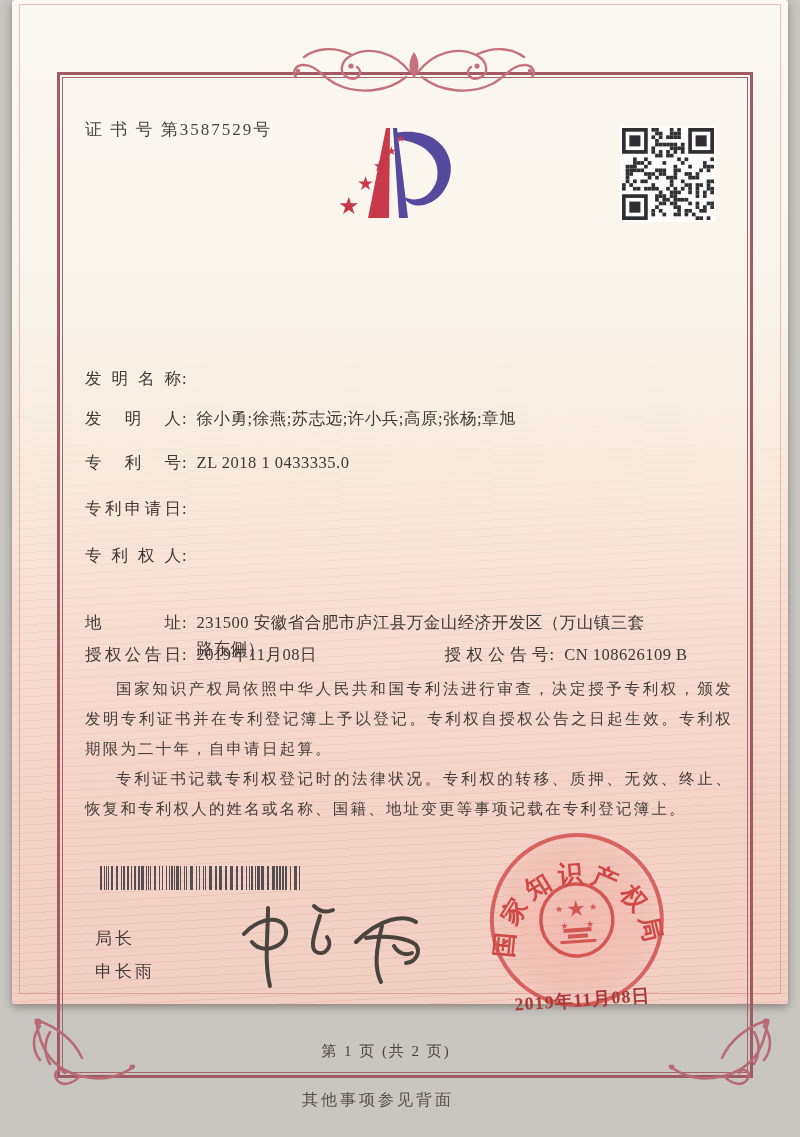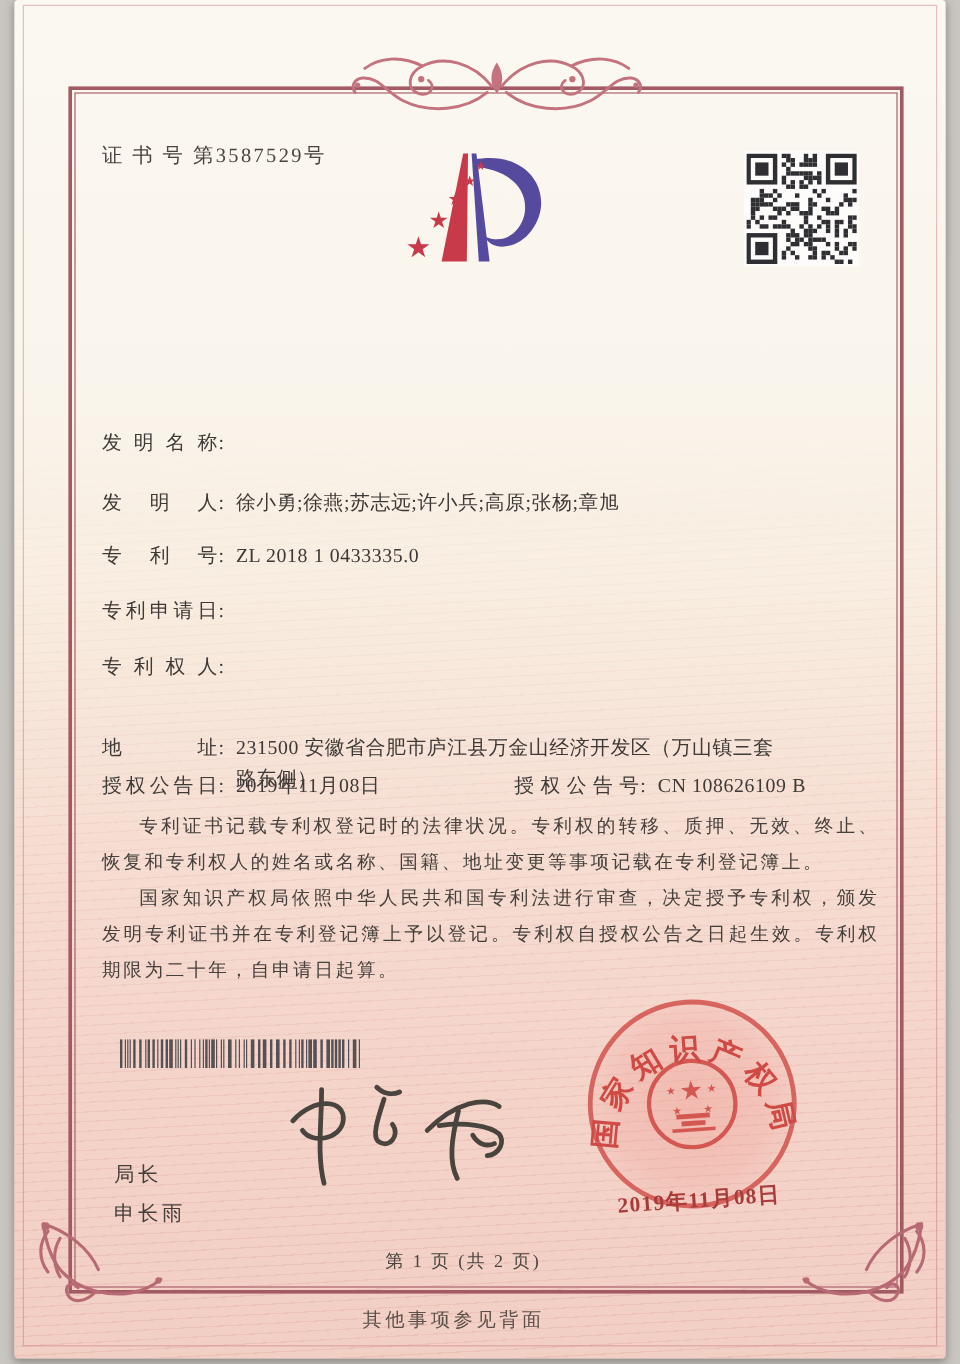--- a/index.html
+++ b/index.html
@@ -1,18 +1,18 @@
 <!DOCTYPE html>
 <html><head>
 <meta charset="utf-8">
 <style>
   html,body{margin:0;padding:0;}
   body{background:#c9c6c2;font-family:"Liberation Serif","DejaVu Serif",serif;}
   .screen{position:relative;width:800px;height:1137px;background:#c9c6c2;overflow:hidden;}
-  .sheet{position:absolute;left:12px;top:0;width:776px;height:1132px;border-radius:3px;
+  .sheet{position:absolute;left:12px;top:0;width:776px;height:1004px;border-radius:3px;
     background:linear-gradient(180deg,#fbf8f2 0%,#faf5ec 28%,#f8ecdf 45%,#f6ddd2 62%,#f4d3c9 80%,#f2cfc5 100%);
     box-shadow:0 3px 8px rgba(60,50,45,.45);}
   .edge-trim{position:absolute;inset:4px 7px 10px 7px;border:1.5px solid rgba(195,95,100,.38);pointer-events:none;}
   .waves{position:absolute;inset:0;pointer-events:none;
     background:repeating-linear-gradient(177deg,rgba(205,125,115,.16) 0 1px,rgba(0,0,0,0) 1px 8px);
     -webkit-mask-image:linear-gradient(180deg,rgba(0,0,0,0) 0 30%,rgba(0,0,0,.55) 60%,#000 100%);
     mask-image:linear-gradient(180deg,rgba(0,0,0,0) 0 30%,rgba(0,0,0,.55) 60%,#000 100%);}
   .frame{position:absolute;left:45px;top:72px;width:690px;height:1000px;border:3px solid #a25a64;pointer-events:none;}
   .frame::before{content:"";position:absolute;inset:2px;border:1px solid #aa626c;}
   .ornament-top{position:absolute;left:277px;top:38px;width:250px;height:64px;}
@@ -22,28 +22,28 @@
   .cert-no{position:absolute;left:73px;top:118px;font-size:17px;letter-spacing:2px;color:#4a443f;}
   .logo{position:absolute;left:318px;top:122px;width:142px;height:106px;}
   .qr{position:absolute;left:608px;top:126px;width:92px;height:92px;background:#fdfcfa;padding:2px;}
   .title{position:absolute;left:0;top:242px;width:776px;text-align:center;font-size:35px;font-weight:bold;
     color:#413d3a;letter-spacing:.78em;text-indent:.78em;}
   .content{position:absolute;left:73px;top:0;width:648px;color:#3d3936;}
   .row{position:absolute;left:0;width:648px;font-size:16.5px;line-height:26px;display:flex;align-items:flex-start;}
   .flabel{display:inline-block;width:96px;text-align:justify;text-align-last:justify;flex:none;}
   .colon{flex:none;margin:0 10px 0 1px;}
   .fvalue{flex:1;letter-spacing:.5px;}
-  .r1{top:356px;} .r2{top:406px;} .r3{top:450px;justify-content:center;} .r4{top:496px;align-items:center;} .r5{top:543px;} .r6{top:589px;margin-top:21px;} .r7{top:642px;}
-  .grant-no-label{display:inline-block;width:104px;text-align:justify;text-align-last:justify;flex:none;margin-left:42px;}
+  .r1{top:366px;} .r2{top:406px;} .r3{top:450px;justify-content:center;} .r4{top:496px;align-items:center;} .r5{top:543px;} .r6{top:589px;margin-top:21px;} .r7{top:642px;}
+  .grant-no-label{display:inline-block;width:104px;text-align:justify;text-align-last:justify;flex:none;margin-left:58px;}
   .grant-date{flex:none;width:190px;letter-spacing:.5px;}
   .paras{position:absolute;left:73px;top:674px;width:648px;font-size:15.5px;line-height:30px;
     letter-spacing:2.2px;text-align:justify;color:#45403c;}
   .paras p{margin:0;text-indent:2em;}
   .barcode{position:absolute;left:88px;top:866px;width:202px;height:24px;}
-  .director{position:absolute;left:83px;top:922px;font-size:17px;line-height:33px;letter-spacing:3px;color:#443f3b;margin-top:40px;}
+  .director{position:absolute;left:83px;top:922px;font-size:17px;line-height:33px;letter-spacing:3px;color:#443f3b;}
   .signature{position:absolute;left:196px;top:888px;width:232px;height:106px;}
   .seal{position:absolute;left:452px;top:816px;width:226px;height:212px;transform:rotate(-4deg);}
   .footer-page{position:absolute;left:0;top:1042px;width:776px;text-align:center;font-size:15px;
     letter-spacing:2px;color:#4a443f;transform:translateX(-14px);}
   .back-note{position:absolute;left:0;top:1090px;width:776px;text-align:center;font-size:16px;
     letter-spacing:3px;color:#5a5049;transform:translateX(-22px);}
 </style>
 </head>
 <body>
 
@@ -322,22 +322,22 @@
         <span class="flabel">授权公告日</span>
           <span class="colon">:</span>
         <span class="grant-date">2019年11月08日</span>
         <span class="grant-no-label">授权公告号</span>
           <span class="colon">:</span>
         <span class="fvalue">CN 108626109 B</span>
       </div>
     </div>
 
     <div class="paras">
+      <p>国家知识产权局依照中华人民共和国专利法进行审查，决定授予专利权，颁发发明专利证书并在专利登记簿上予以登记。专利权自授权公告之日起生效。专利权期限为二十年，自申请日起算。</p>
       <p>专利证书记载专利权登记时的法律状况。专利权的转移、质押、无效、终止、恢复和专利权人的姓名或名称、国籍、地址变更等事项记载在专利登记簿上。</p>
-      <p>国家知识产权局依照中华人民共和国专利法进行审查，决定授予专利权，颁发发明专利证书并在专利登记簿上予以登记。专利权自授权公告之日起生效。专利权期限为二十年，自申请日起算。</p>
     </div>
 
     <svg class="barcode" id="barcode-svg" viewBox="0 0 202 24" preserveAspectRatio="none">
         <rect x="0" y="0" width="2" height="24" fill="#3a3a40" opacity="0.85"></rect>
         <rect x="4" y="0" width="1" height="24" fill="#3a3a40" opacity="0.85"></rect>
         <rect x="6" y="0" width="1" height="24" fill="#3a3a40" opacity="0.85"></rect>
         <rect x="8" y="0" width="1" height="24" fill="#3a3a40" opacity="0.85"></rect>
         <rect x="11" y="0" width="2" height="24" fill="#3a3a40" opacity="0.85"></rect>
         <rect x="16" y="0" width="2" height="24" fill="#3a3a40" opacity="0.85"></rect>
         <rect x="21" y="0" width="1" height="24" fill="#3a3a40" opacity="0.85"></rect>

